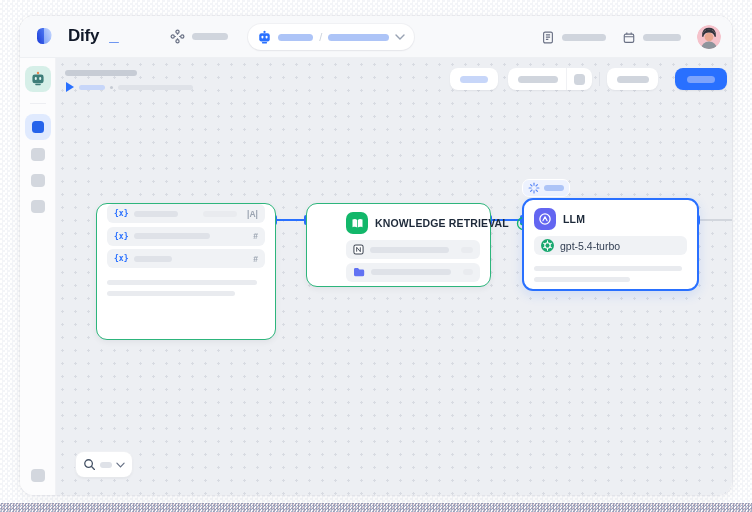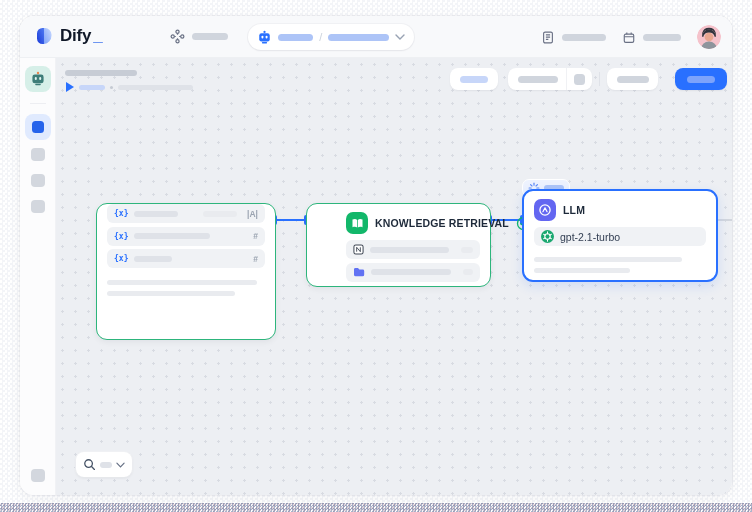--- a/index.html
+++ b/index.html
@@ -17,21 +17,21 @@
       repeating-conic-gradient(rgba(150,90,110,.25) 0% 20%, transparent 0% 50%) 1px 1px/5px 5px; }
 
   
   .app-window { position:absolute; left:20px; top:16px; width:712px; height:479px;
     background:#fff; border-radius:14px; overflow:hidden;
     box-shadow:0 0 0 1px rgba(16,24,40,.04), 0 3px 14px rgba(16,24,40,.05); }
 
   
   .hdr { position:absolute; left:0; top:0; right:0; height:42px; background:#f8f9fb;
     border-bottom:1px solid #eef0f3; }
-  .hdr .logo { position:absolute; left:14px; top:10px; display:flex; align-items:center; gap:6px; }
+  .hdr .logo { position:absolute; left:14px; top:10px; display:flex; align-items:center; gap:14px; }
   .logo-text { font-size:17px; font-weight:800; color:#101828; letter-spacing:-.2px; }
   .logo-cursor { font-size:17px; font-weight:800; color:#2563eb; margin-left:-4px; }
   .orchestrate { position:absolute; left:150px; top:13px; display:flex; align-items:center; gap:7px; }
   .ws-pill { position:absolute; left:228px; top:8px; width:166px; height:26px; background:#fff;
     border-radius:13px; box-shadow:0 1px 2px rgba(16,24,40,.05), 0 0 0 1px #f0f1f4;
     display:flex; align-items:center; gap:6px; padding:0 9px; }
   .hdr-right { position:absolute; right:11px; top:9px; display:flex; align-items:center; gap:16px; }
   .hdr-item { display:flex; align-items:center; gap:7px; }
   .avatar { width:24px; height:24px; border-radius:50%; overflow:hidden; }
 
@@ -342,42 +342,42 @@
               <path d="M1 2.6 A1.6 1.6 0 0 1 2.6 1 H5.4 L6.9 2.8 H10.6 A1.6 1.6 0 0 1 12.2 4.4 V8.4 A1.8 1.8 0 0 1 10.4 10.2 H2.8 A1.8 1.8 0 0 1 1 8.4 Z" fill="#6172f3"></path>
             </svg>
           </span>
           <span class="pill light" style="width:104px;height:6px;"></span>
           <span class="flexspace"></span>
           <span class="pill faint" style="width:13px;height:6px;"></span>
         </div>
       </div>
     </div>
 
-    <div class="node blue" style="left:466px;top:131px;width:196px;height:93px;">
+    <div class="node blue" style="left:466px;top:140px;width:177px;height:93px;">
       <div class="node-hd">
         <span class="node-ic indigo-bg">
           <svg width="14" height="14" viewBox="0 0 14 14">
             <circle cx="7" cy="7" r="5.1" fill="none" stroke="#fff" stroke-width="1.3"></circle>
             <path d="M4.9 8.7 L7 4.9 L9.1 8.7" fill="none" stroke="#fff" stroke-width="1.2" stroke-linecap="round" stroke-linejoin="round"></path>
           </svg>
         </span>
         <span class="node-title">LLM</span>
       </div>
       <div class="node-body">
         <div class="nrow">
           <span>
             <svg width="13" height="13" viewBox="0 0 14 14">
               <circle cx="7" cy="7" r="7" fill="#1aa870"></circle>
               <g stroke="#fff" stroke-width="1.1" fill="none" stroke-linecap="round">
                 <circle cx="7" cy="7" r="2.9"></circle>
                 <path d="M7 4.1 V2 M7 9.9 V12 M4.5 5.6 L2.7 4.5 M9.5 8.4 L11.3 9.5 M4.5 8.4 L2.7 9.5 M9.5 5.6 L11.3 4.5"></path>
               </g>
             </svg>
           </span>
-          <span class="model-name">gpt-2.1-turbo</span>
+          <span class="model-name">gpt-5.4-turbo</span>
         </div>
       </div>
       <div style="height:7px;"></div>
       <div class="foot-line" style="width:148px;"></div>
       <div class="foot-line" style="width:96px;"></div>
     </div>
 
     <div class="zoom-ctl">
       <span>
         <svg width="13" height="13" viewBox="0 0 14 14" fill="none" stroke="#475467" stroke-width="1.4" stroke-linecap="round">

